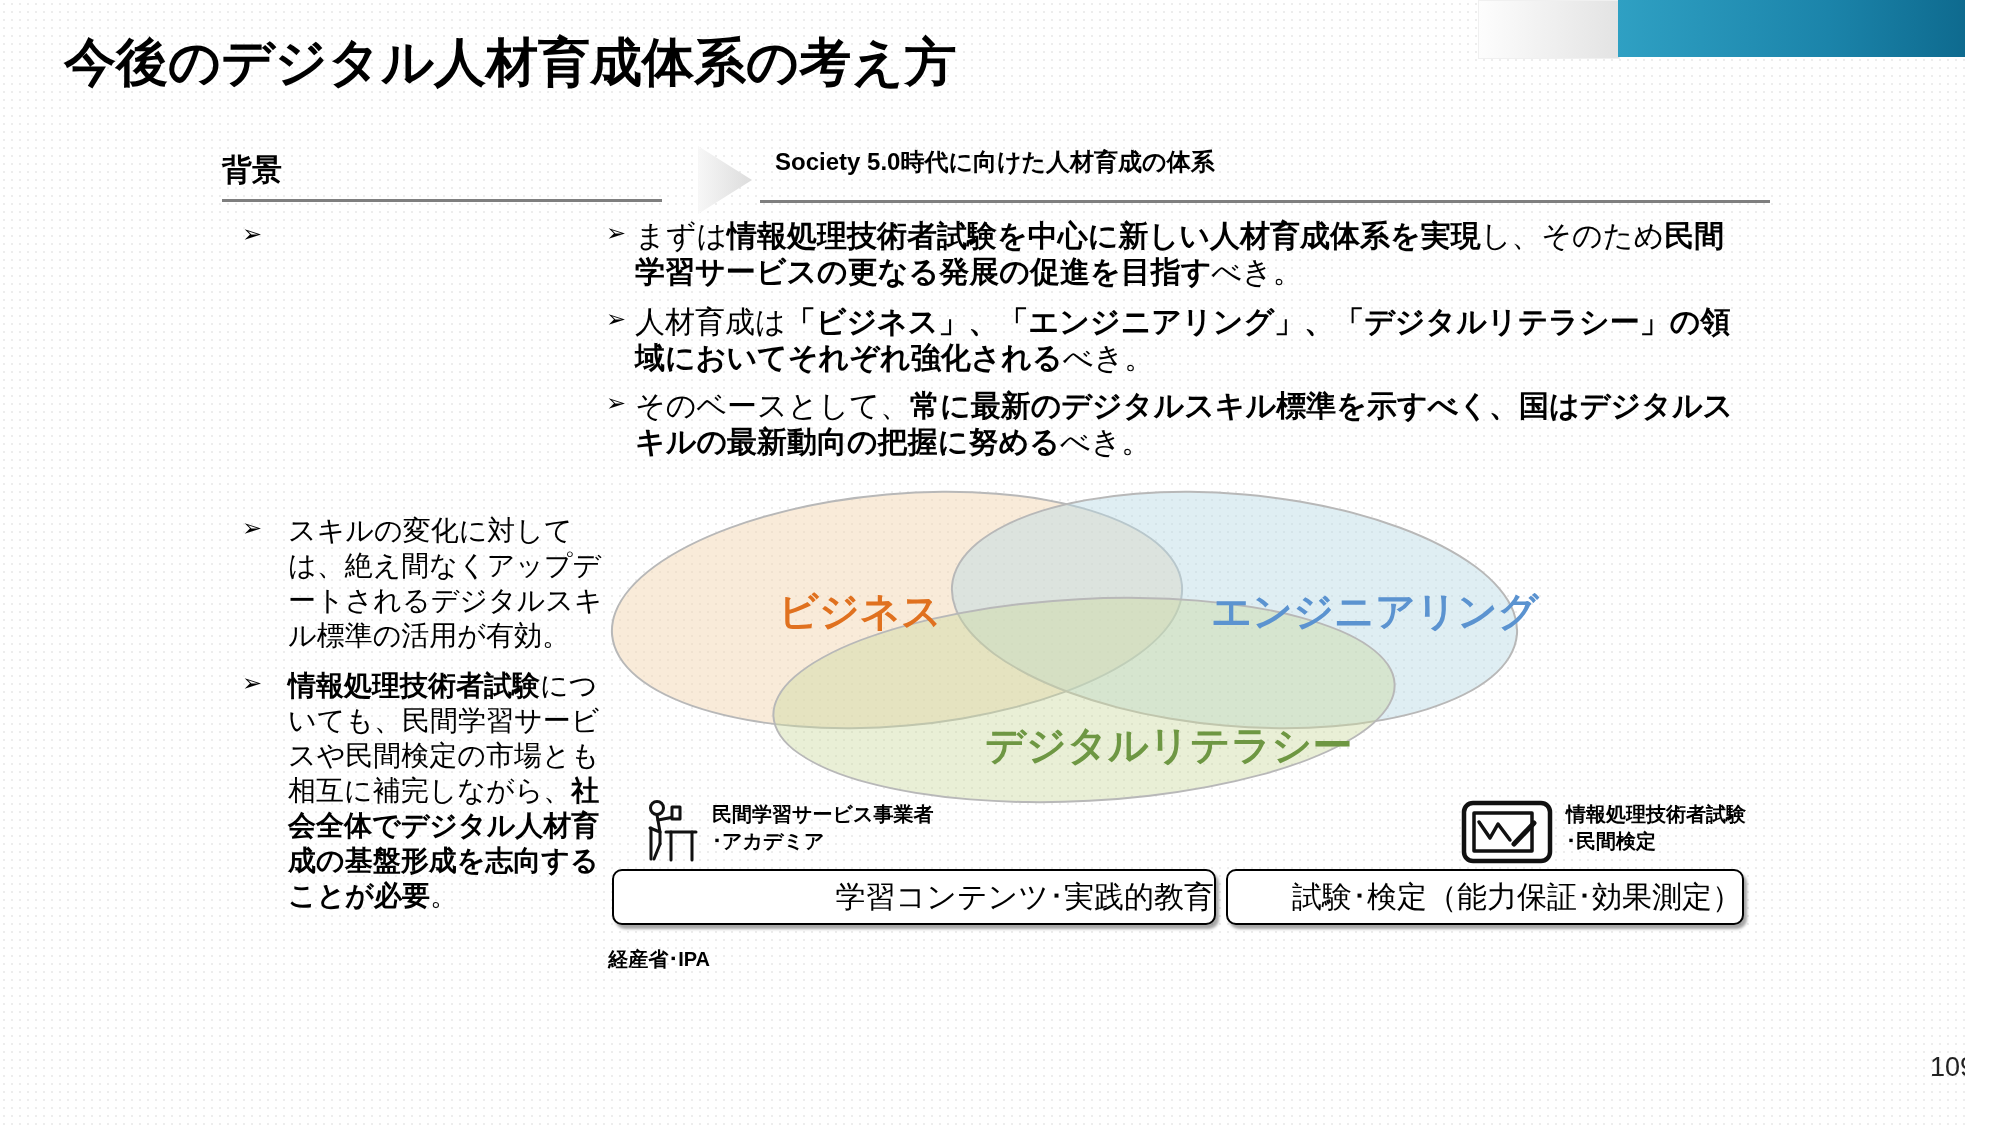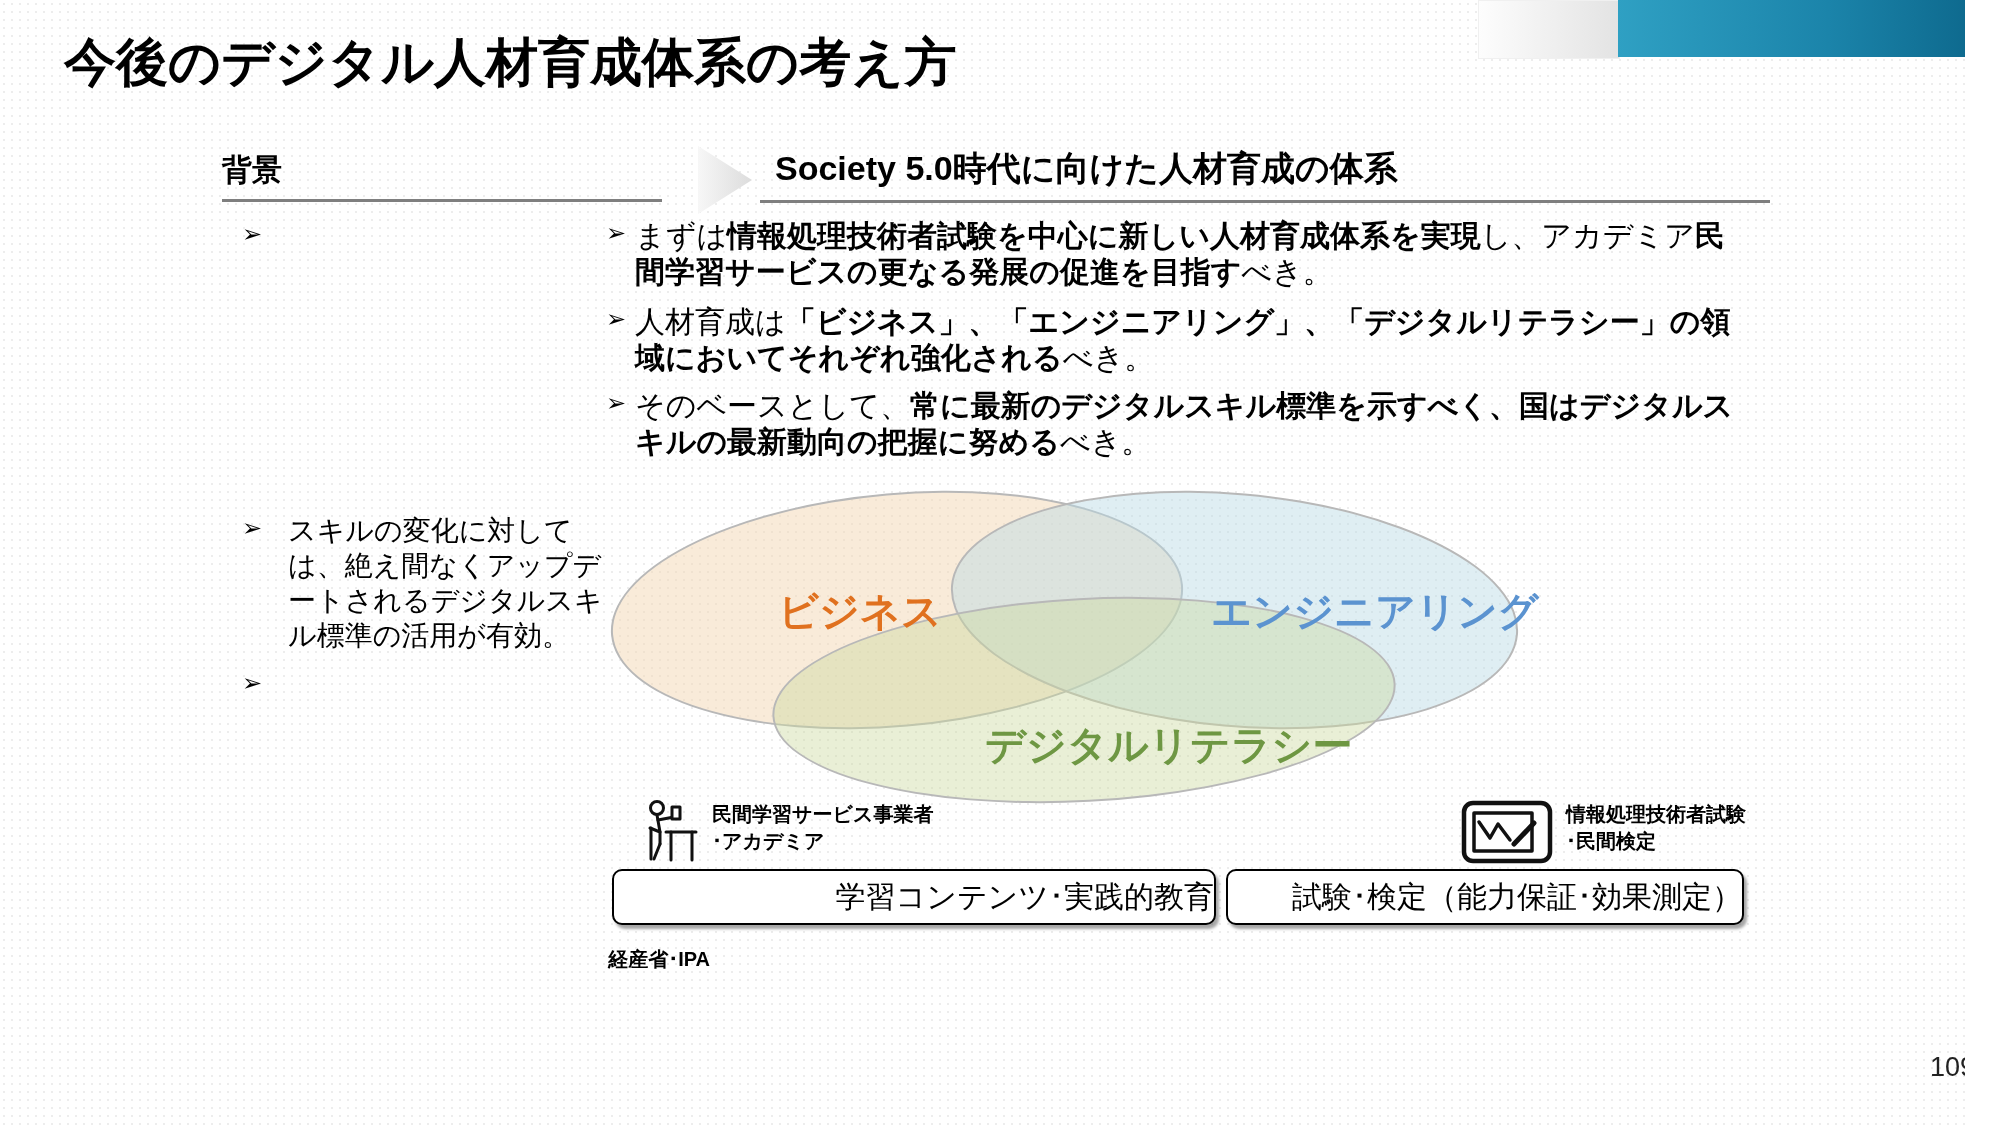--- a/index.html
+++ b/index.html
@@ -22,21 +22,21 @@
     background:linear-gradient(90deg,#fdfdfd 0%,#e3e3e3 100%); border:1px solid #f0f0f0;}
   .topbar-blue{left:1618px; top:0; width:382px; height:57px;
     background:linear-gradient(90deg,#2fa0c3 0%,#1b84aa 55%,#0b6488 100%);}
 
   
   .lp-header{left:222px; top:150px; font-size:30px; font-weight:bold;}
   .lp-line{left:222px; top:199px; width:440px; height:3px; background:#7f7f7f;}
   .flow-arrow{left:698px; top:146px; width:54px; height:68px;
     background:linear-gradient(90deg,#f7f7f7,#dcdcdc);
     clip-path:polygon(0 0,100% 50%,0 100%);}
-  .rp-header{left:775px; top:146px; font-size:34px; font-weight:bold; white-space:nowrap;}
+  .rp-header{left:775px; top:146px; font-size:24px; font-weight:bold; white-space:nowrap;}
   .rp-line{left:760px; top:200px; width:1010px; height:3px; background:#7f7f7f;}
 
   
   .mk{position:absolute; left:0; top:1px; font-size:24px;}
   .lb{left:242px; width:380px;}
   .lb .txt{margin-left:46px; width:332px; font-size:28px; line-height:35px; word-break:break-all;}
   .rb{left:606px; width:1175px;}
   .rb .txt{margin-left:29px; width:1100px; font-size:30px; line-height:35.5px; word-break:break-all;}
 
   
@@ -85,25 +85,26 @@
 
   <div class="abs lb" style="top:219px">
     <span class="mk">➢</span>
   </div>
   <div class="abs lb" style="top:513px">
     <span class="mk">➢</span>
     <div class="txt"><span>スキルの変化に対しては、絶え間なくアップデートされるデジタルスキル標準の活用が有効。</span></div>
   </div>
   <div class="abs lb" style="top:668px">
     <span class="mk">➢</span>
+    <div class="txt"><span class="b">情報処理技術者試験</span><span>についても、民間学習サービスや民間検定の市場とも相互に補完しながら、</span><span class="b">社会全体でデジタル人材育成の基盤形成を志向することが必要</span><span>。</span></div>
   </div>
 
   <div class="abs rb" style="top:218px">
     <span class="mk">➢</span>
-    <div class="txt"><span>まずは</span><span class="b">情報処理技術者試験を中心に新しい人材育成体系を実現</span><span>し、アカデミア</span><span class="b">民間学習サービスの更なる発展の促進を目指す</span><span>べき。</span></div>
+    <div class="txt"><span>まずは</span><span class="b">情報処理技術者試験を中心に新しい人材育成体系を実現</span><span>し、そのため</span><span class="b">民間学習サービスの更なる発展の促進を目指す</span><span>べき。</span></div>
   </div>
   <div class="abs rb" style="top:304px">
     <span class="mk">➢</span>
     <div class="txt"><span>人材育成は</span><span class="b">「ビジネス」、「エンジニアリング」、「デジタルリテラシー」の領域においてそれぞれ強化される</span><span>べき。</span></div>
   </div>
   <div class="abs rb" style="top:388px">
     <span class="mk">➢</span>
     <div class="txt"><span>そのベースとして、</span><span class="b">常に最新のデジタルスキル標準を示すべく、国はデジタルスキルの最新動向の把握に努める</span><span>べき。</span></div>
   </div>
 

